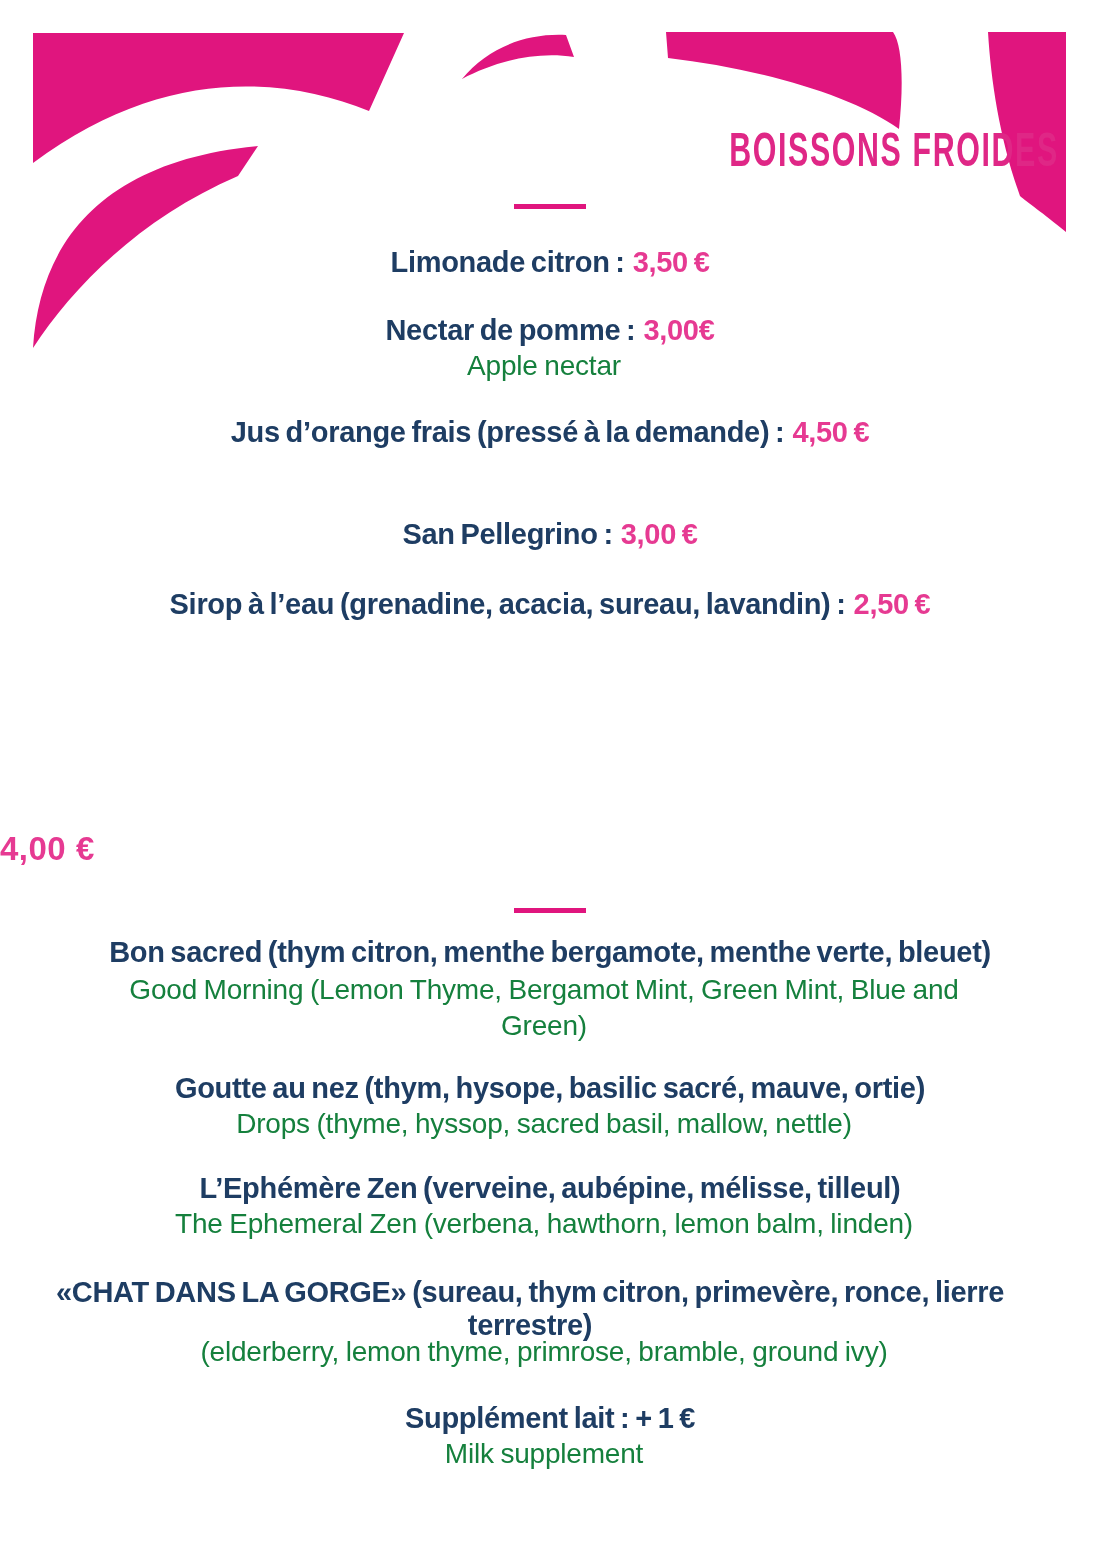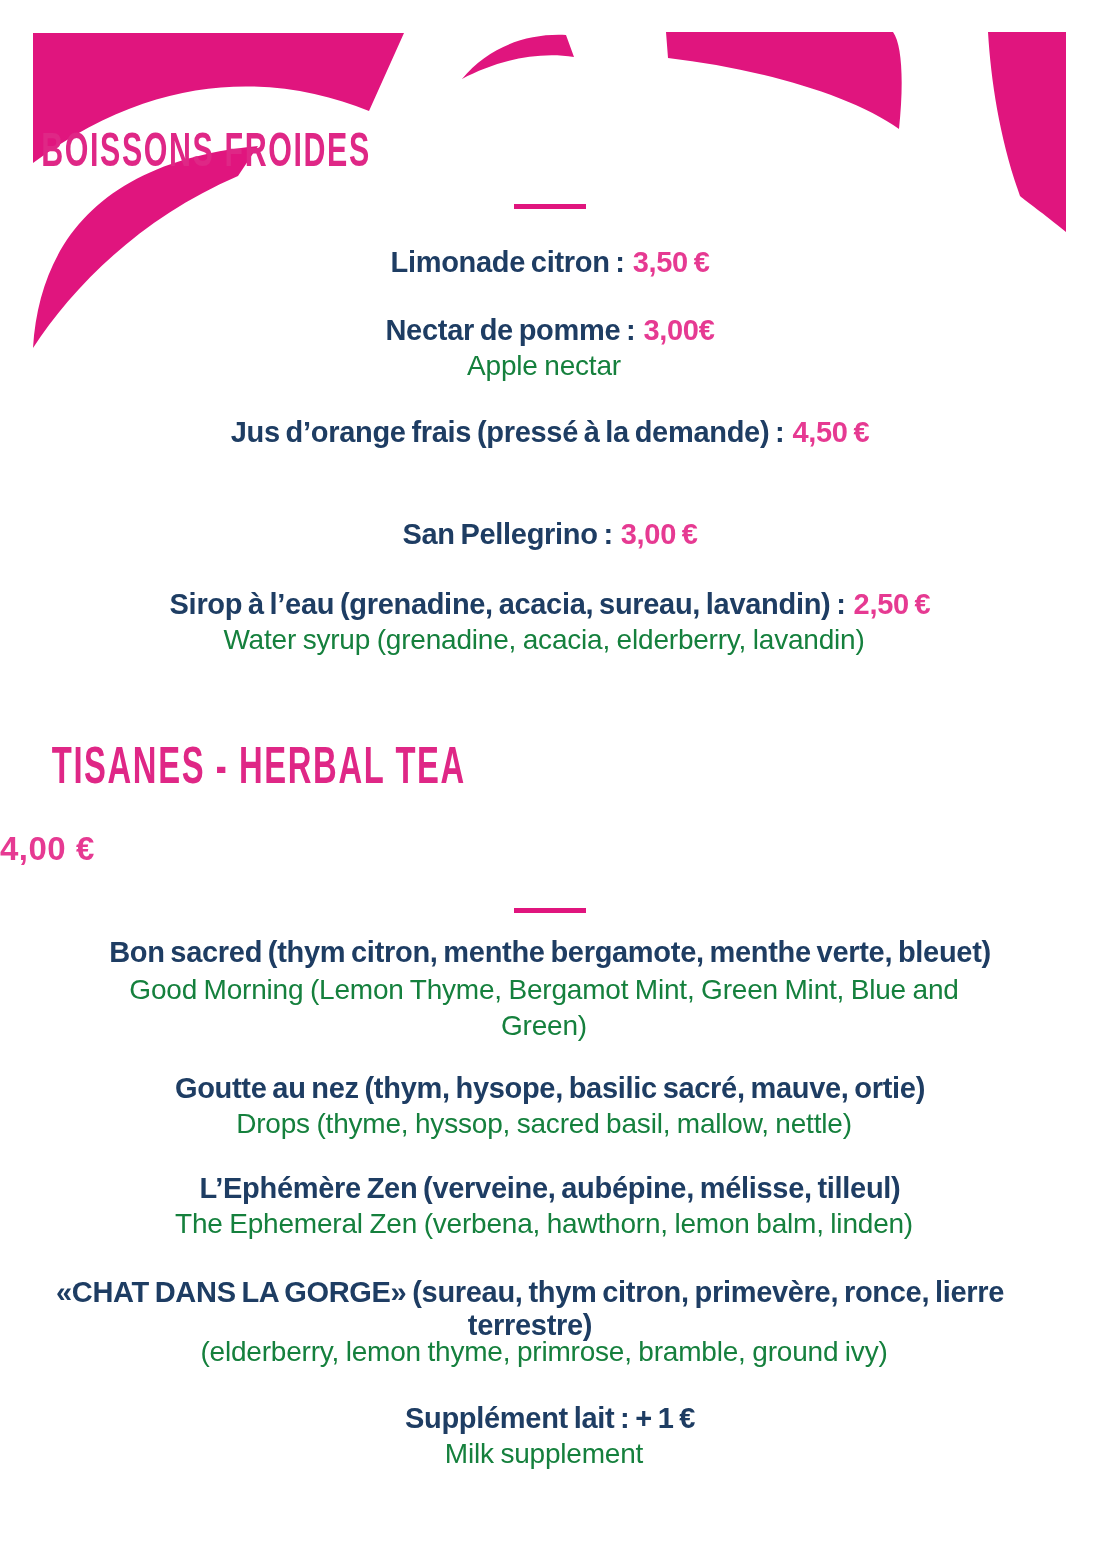--- a/index.html
+++ b/index.html
@@ -5,21 +5,21 @@
   html,body{margin:0;padding:0;background:#fff;}
   #page{
     position:relative;
     width:1100px;height:1560px;
     background:#ffffff;
     overflow:hidden;
     font-family:"Liberation Sans", sans-serif;
   }
   #header-art{position:absolute;top:0;left:0;width:1100px;height:360px;}
   .section-title{
-    position:absolute;left:0;width:100%;text-align:left;
+    position:absolute;left:0;width:100%;text-align:right;
     color:#DF2786;font-weight:700;white-space:nowrap;
   }
   .section-title .tt{
     display:inline-block;
     transform:scale(0.80,1.28);
     transform-origin:center;
     letter-spacing:2px;
   }
   #sec1-title{top:128px;font-size:38px;}
   #sec2-title{top:742px;font-size:41px;}
@@ -77,25 +77,21 @@
     <span>Jus d’orange frais (pressé à la demande) :</span><span class="price">4,50 €</span>
   </div>
 
   <div class="item" style="top:518px">
     <span>San Pellegrino :</span><span class="price">3,00 €</span>
   </div>
 
   <div class="item" style="top:588px">
     <span>Sirop à l’eau (grenadine, acacia, sureau, lavandin) :</span><span class="price">2,50 €</span>
   </div>
-  <div class="sub" style="top:624px">Water syrup (grenadine, acacia, elderberry, lavandin)</div>
 
-  <div id="sec2-title" class="section-title">
-    <span class="tt">TISANES - HERBAL TEA</span>
-  </div>
   <div class="price-line" style="top:830px">4,00 €</div>
   <div class="divider" style="top:908px"></div>
 
   <div class="item" style="top:936px">Bon sacred (thym citron, menthe bergamote, menthe verte, bleuet)</div>
   <div class="sub wrapblock" style="top:972px">Good Morning (Lemon Thyme, Bergamot Mint, Green Mint, Blue and Green)</div>
 
   <div class="item" style="top:1072px">Goutte au nez (thym, hysope, basilic sacré, mauve, ortie)</div>
   <div class="sub" style="top:1108px">Drops (thyme, hyssop, sacred basil, mallow, nettle)</div>
 
   <div class="item" style="top:1172px">L’Ephémère Zen (verveine, aubépine, mélisse, tilleul)</div>

